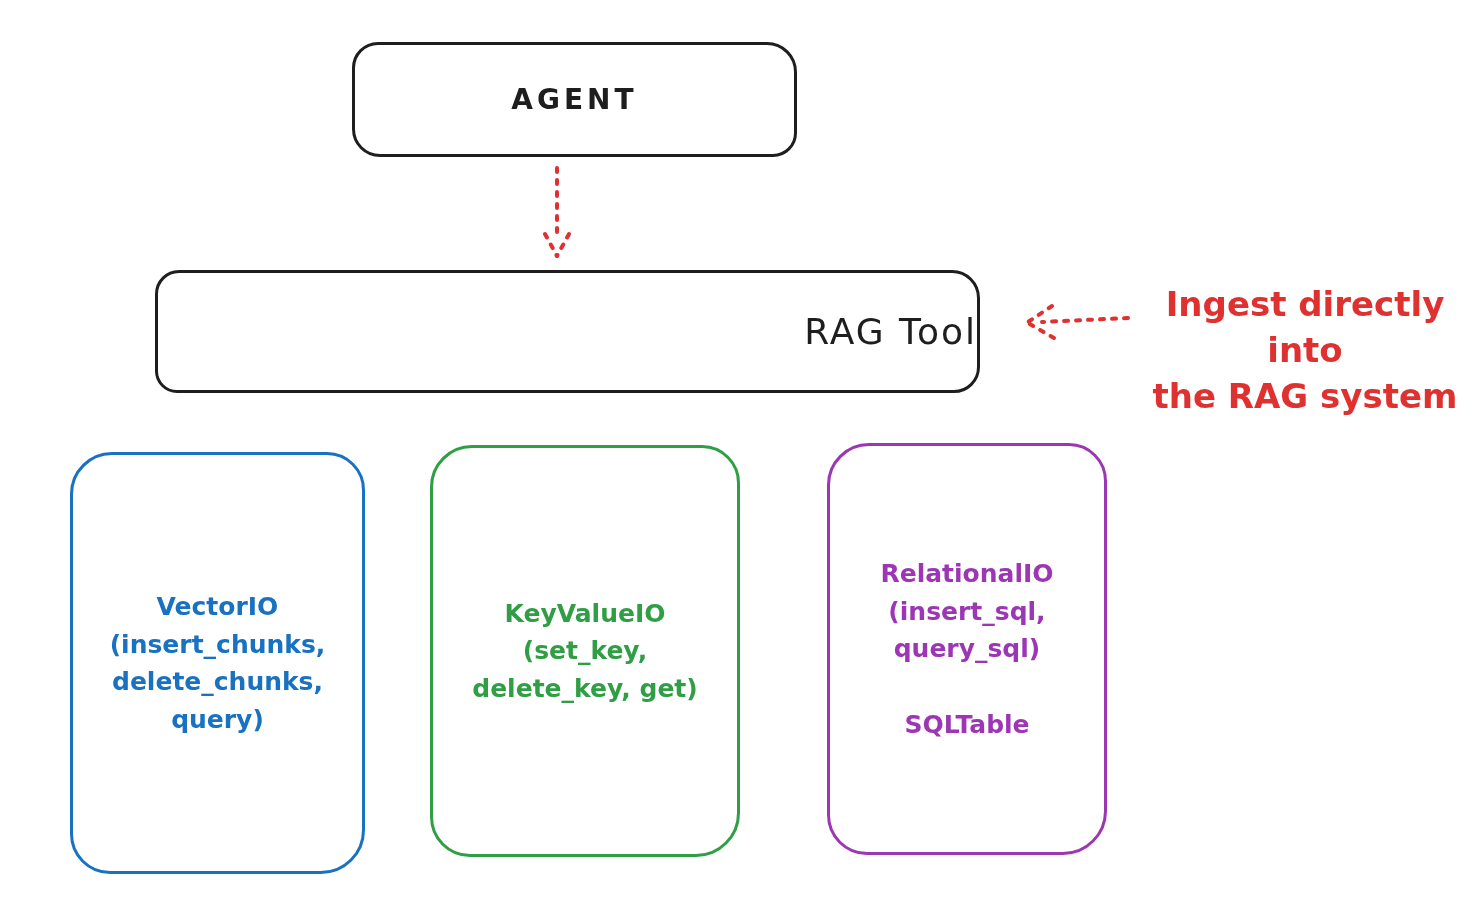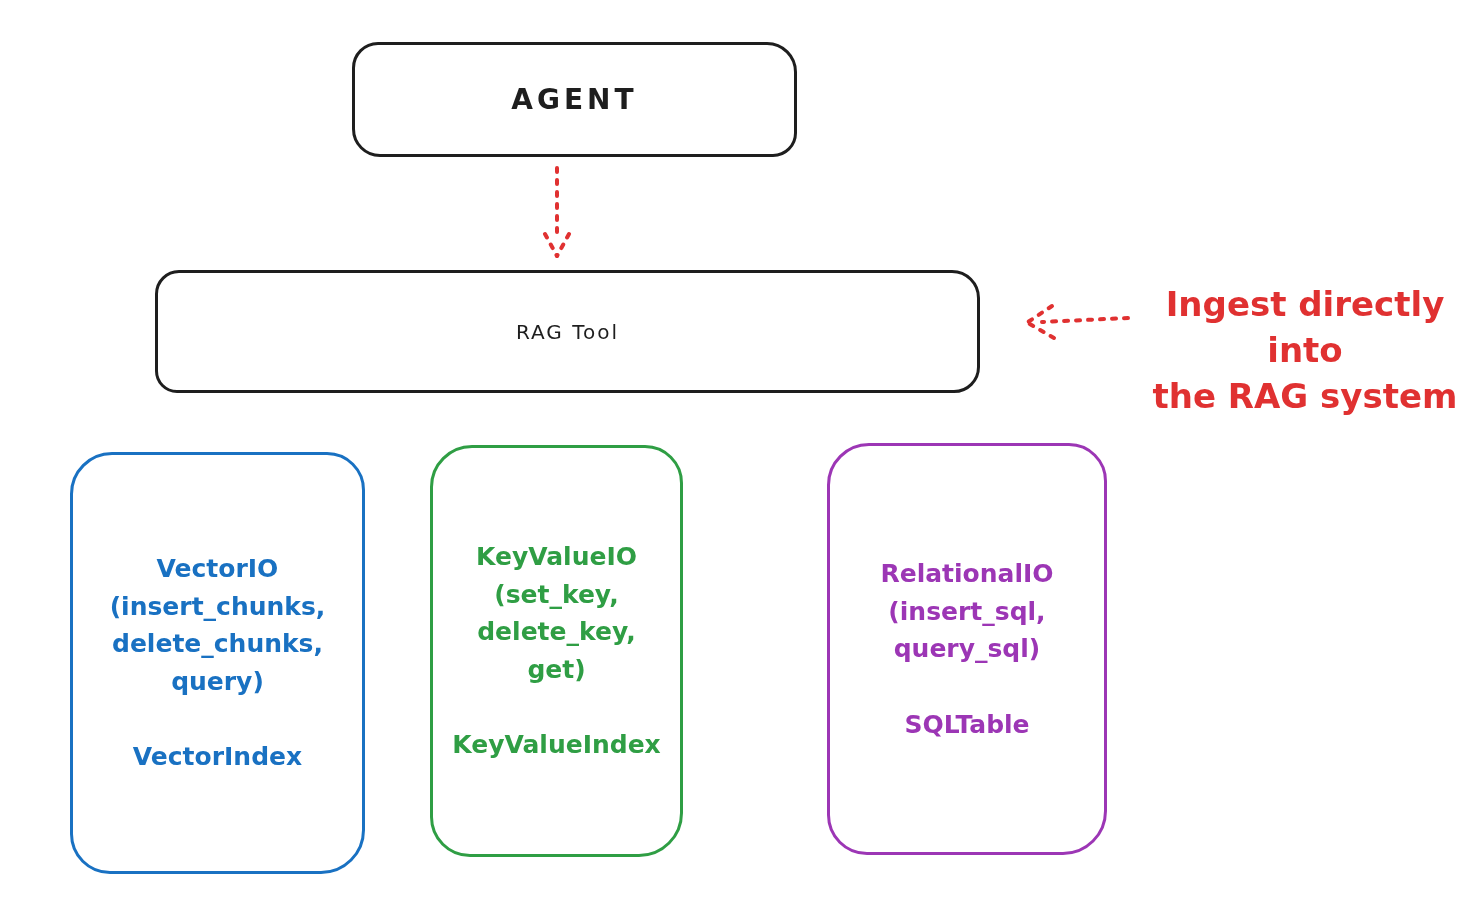--- a/index.html
+++ b/index.html
@@ -33,42 +33,43 @@
     width: 445px; height: 115px;
     border-radius: 26px 30px 24px 28px;
     font-size: 28px;
     letter-spacing: 4px;
     font-weight: 600;
   }
   .ragtool-box {
     left: 155px; top: 270px;
     width: 825px; height: 123px;
     border-radius: 24px 28px 26px 22px;
-    font-size: 20px;
+    font-size: 36px;
     letter-spacing: 2px;
     font-weight: 500;
+    justify-content: flex-end;
   }
   .backend-box {
     border-width: 3.5px;
     border-style: solid;
     border-radius: 42px 38px 44px 40px;
     flex-direction: column;
     font-size: 25px;
     font-weight: 600;
     line-height: 1.5;
     padding: 20px;
   }
   .backend-box .index-label {
     margin-top: 38px;
   }
   .blue   { border-color: #1971c2; color: #1971c2; }
   .green  { border-color: #2f9e44; color: #2f9e44; }
   .purple { border-color: #9c36b5; color: #9c36b5; margin-left: 42px; }
   .vector-box     { left: 70px;  top: 452px; width: 295px; height: 422px; }
-  .keyvalue-box   { left: 430px; top: 445px; width: 253px; height: 412px; }
+  .keyvalue-box   { left: 430px; top: 445px; width: 310px; height: 412px; }
   .relational-box { left: 785px; top: 443px; width: 280px; height: 412px; }
   .pre { white-space: pre-line; }
   .annotation {
     position: absolute;
     left: 1135px; top: 282px;
     width: 340px;
     text-align: center;
     color: #e03131;
     font-size: 34px;
     font-weight: 600;
@@ -116,28 +117,26 @@
   </svg>
 
   <div class="annotation">Ingest directly into
 the RAG system</div>
 
   <div class="box backend-box blue vector-box">
     <div class="pre">VectorIO
 (insert_chunks,
 delete_chunks,
 query)</div>
-    <div class="index-label">VectorIndex</div>
   </div>
 
   <div class="box backend-box green keyvalue-box">
     <div class="pre">KeyValueIO
 (set_key,
 delete_key, get)</div>
-    <div class="index-label">KeyValueIndex</div>
   </div>
 
   <div class="box backend-box purple relational-box">
     <div class="pre">RelationalIO
 (insert_sql,
 query_sql)</div>
     <div class="index-label">SQLTable</div>
   </div>
 
 </div>

